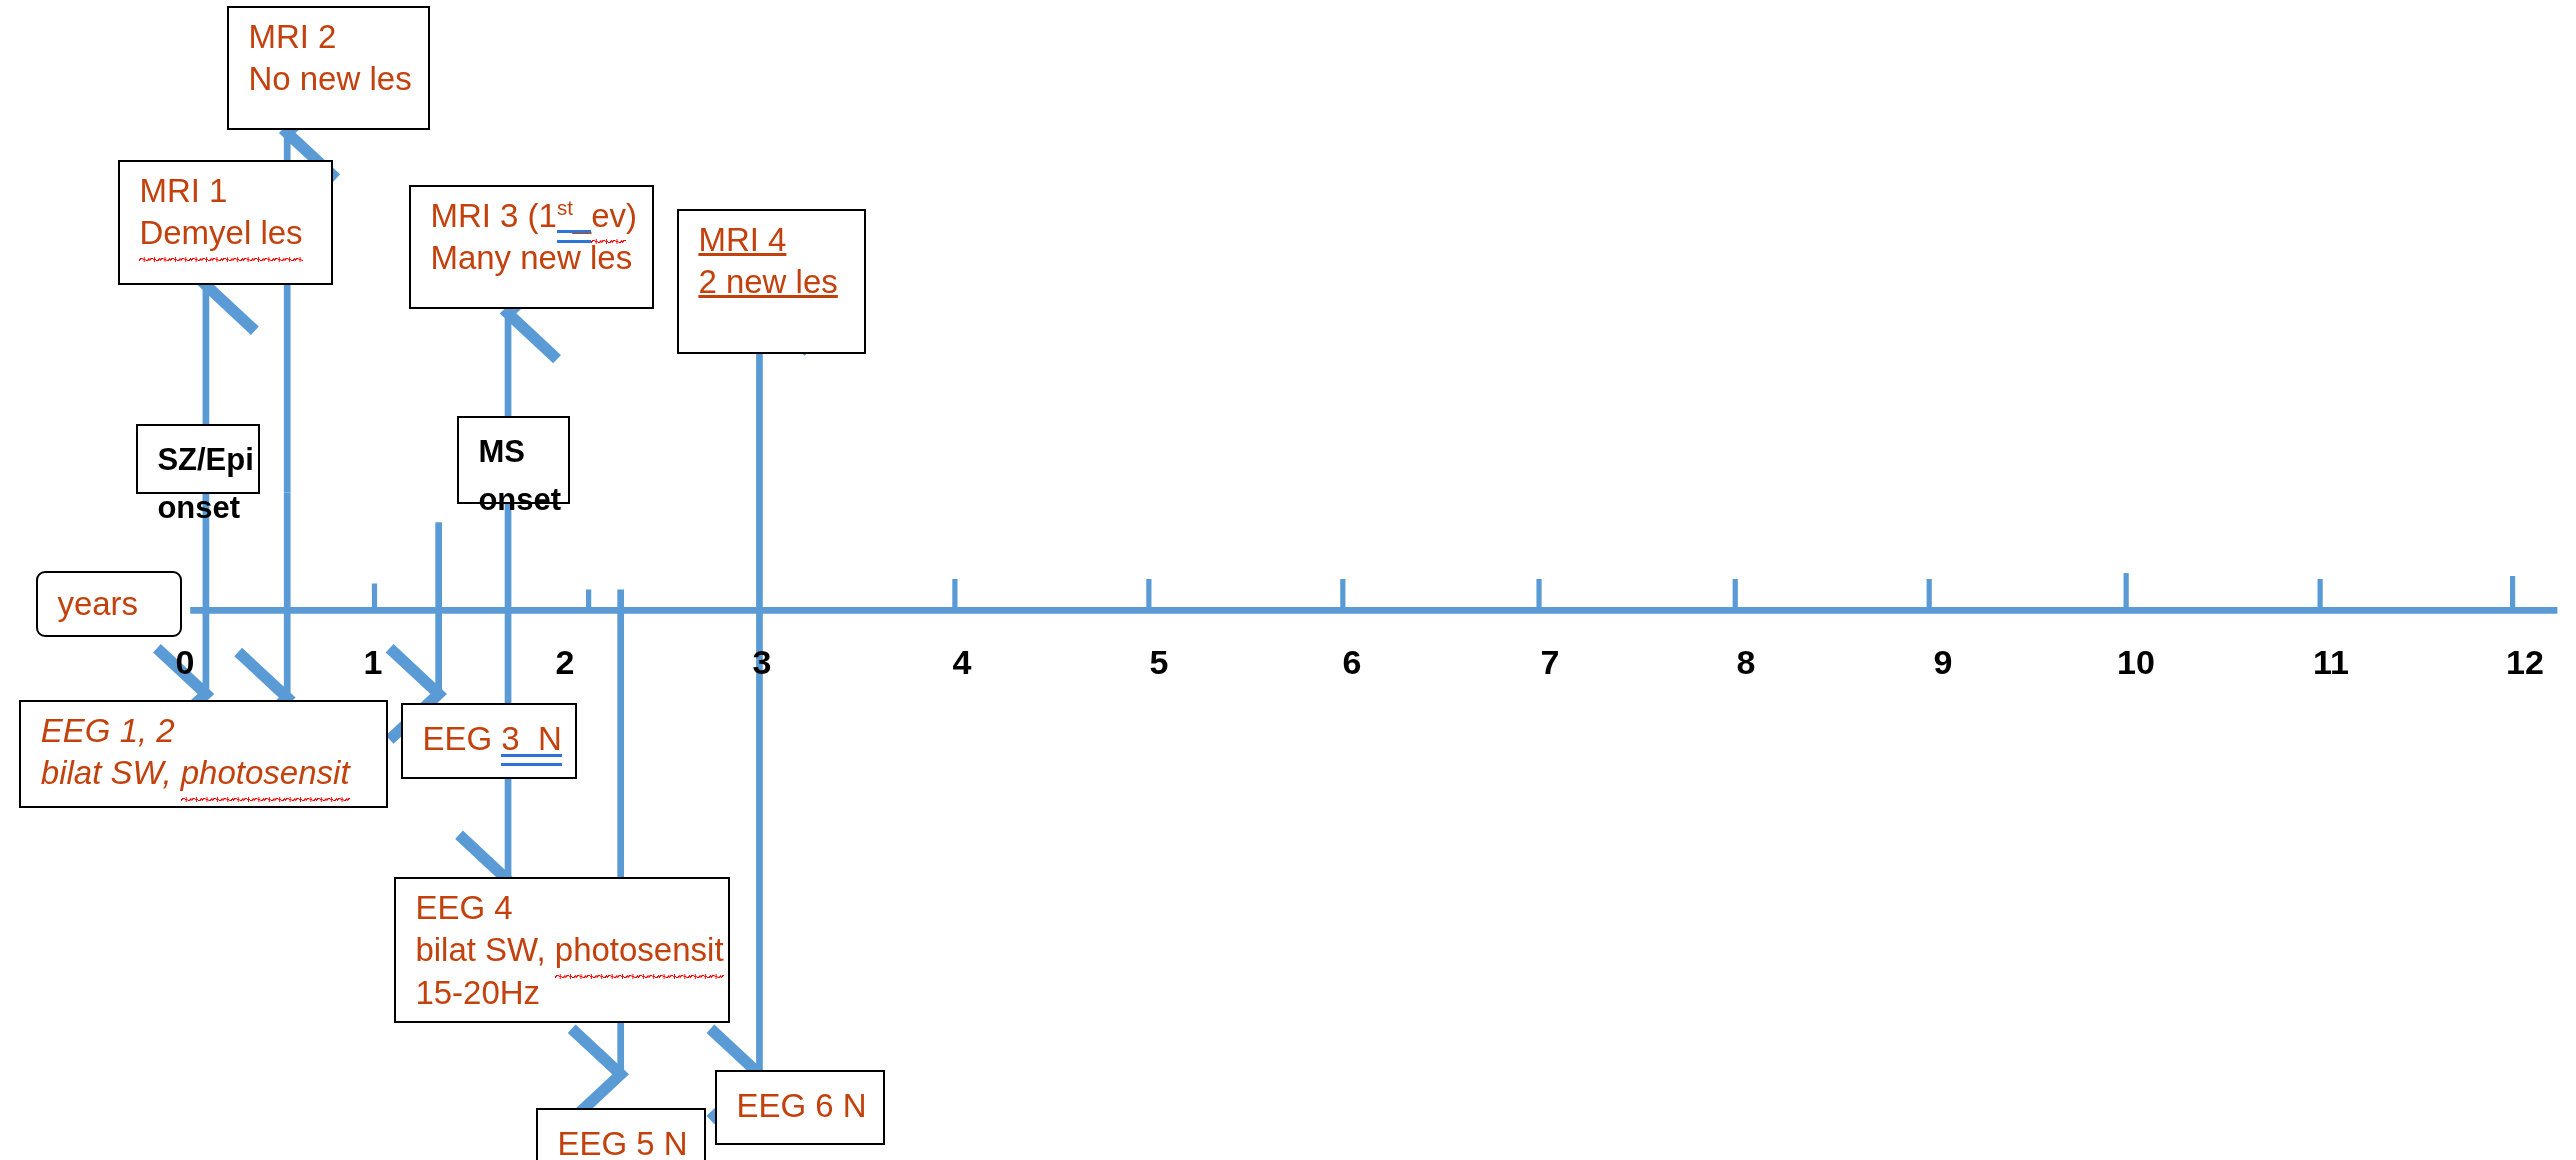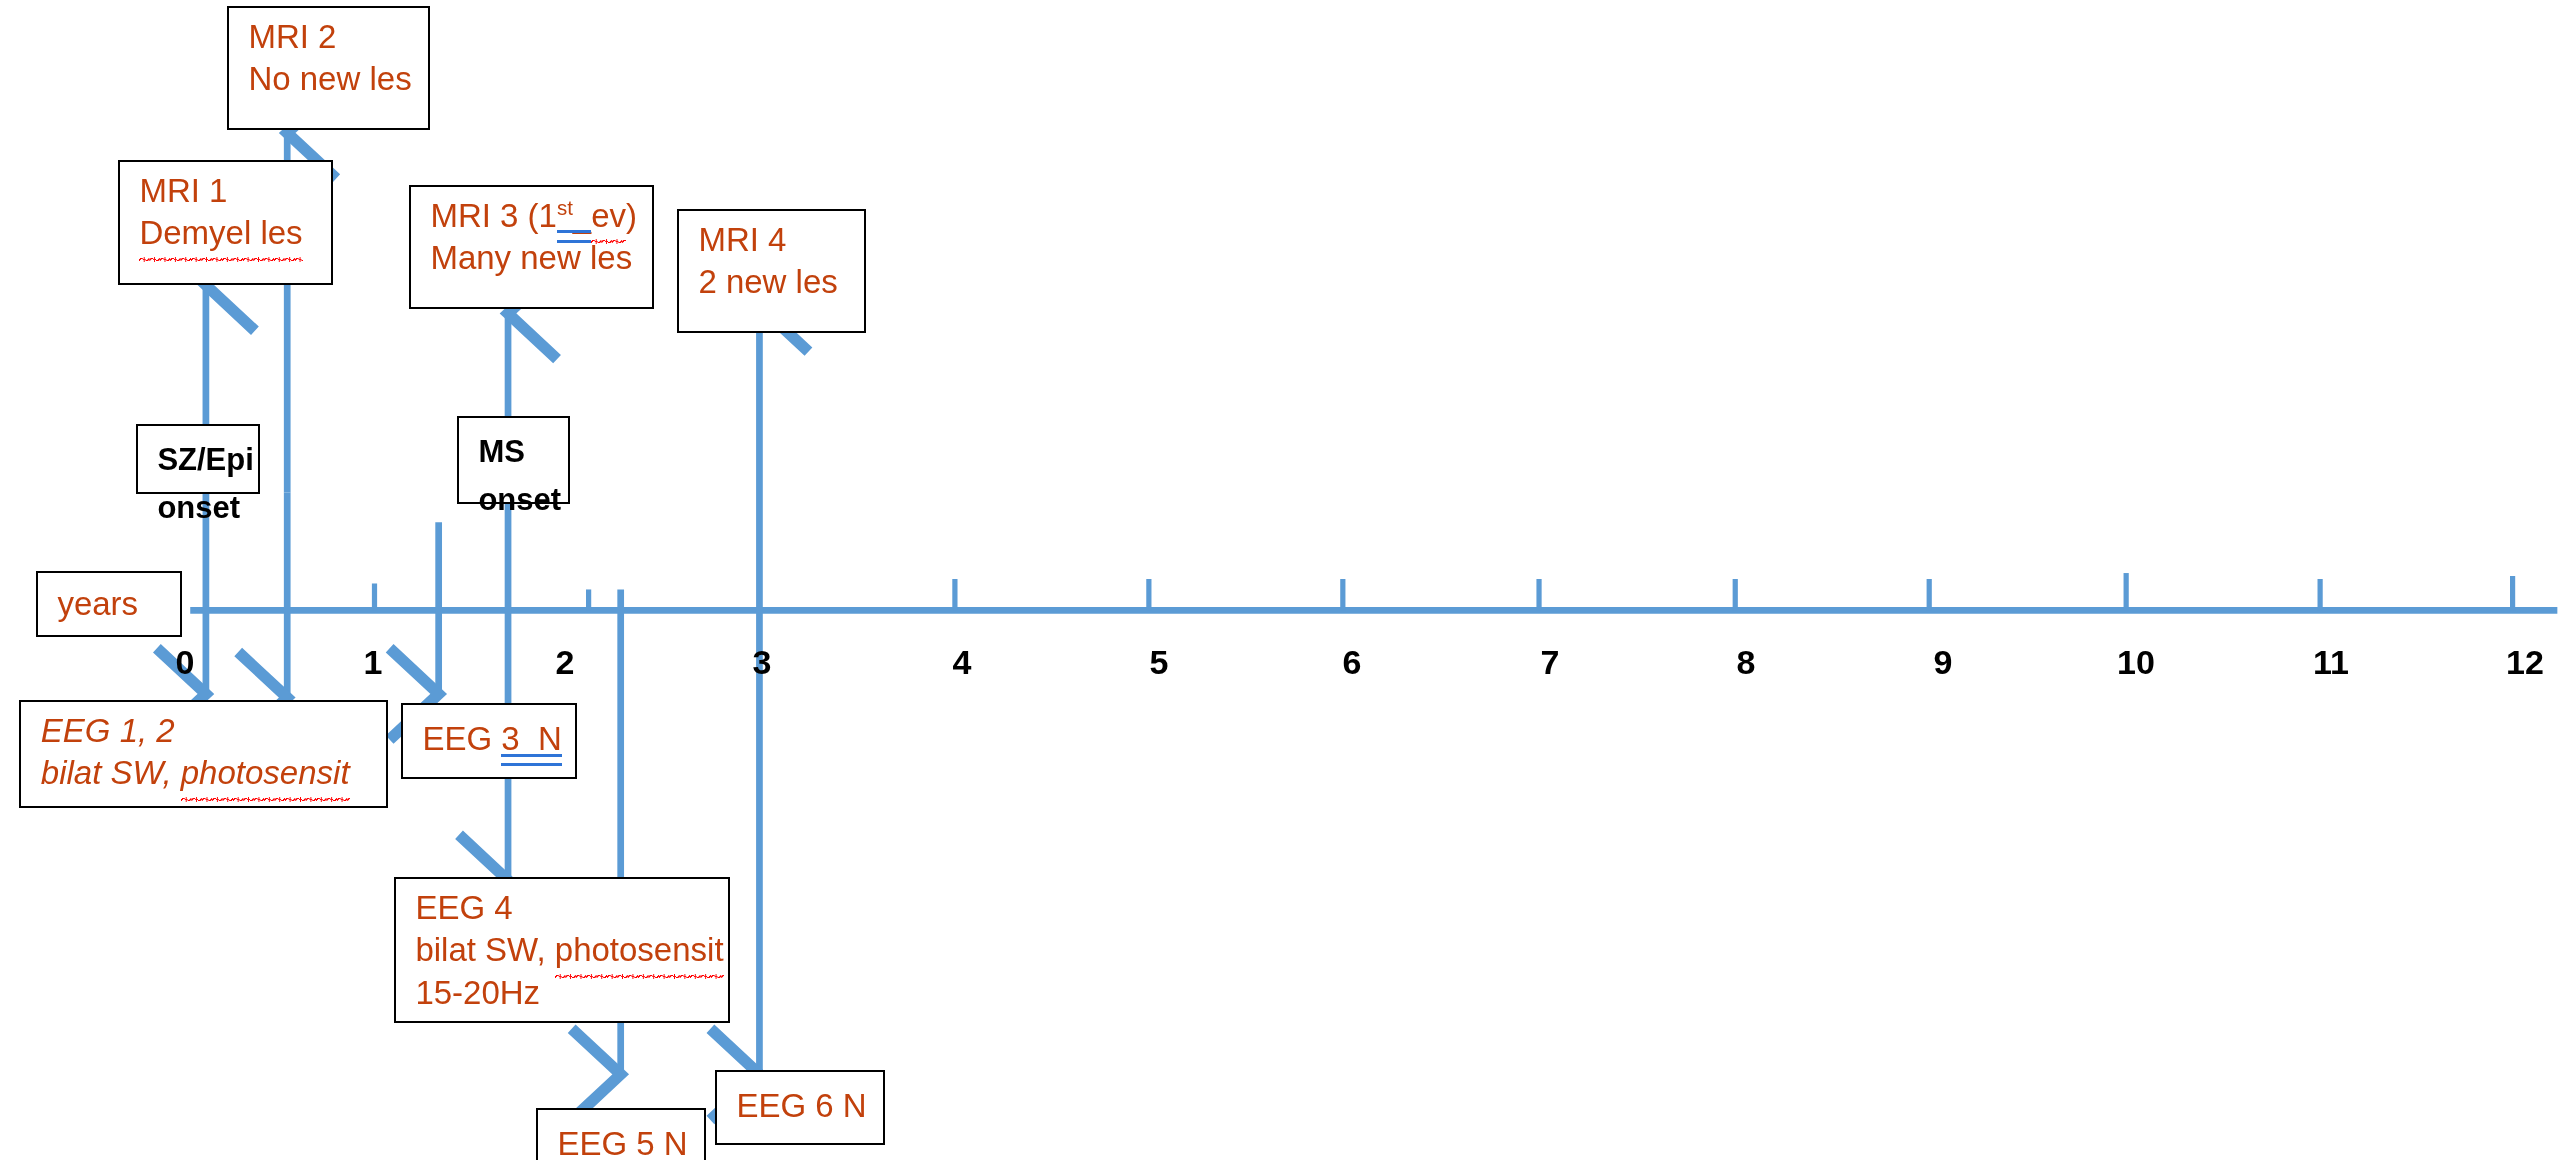--- a/index.html
+++ b/index.html
@@ -150,40 +150,40 @@
   <div class="axislabel" style="left:962px; top:643px;">4</div>
   <div class="axislabel" style="left:1159px; top:643px;">5</div>
   <div class="axislabel" style="left:1352px; top:643px;">6</div>
   <div class="axislabel" style="left:1550px; top:643px;">7</div>
   <div class="axislabel" style="left:1746px; top:643px;">8</div>
   <div class="axislabel" style="left:1943px; top:643px;">9</div>
   <div class="axislabel" style="left:2136px; top:643px;">10</div>
   <div class="axislabel" style="left:2331px; top:643px;">11</div>
   <div class="axislabel" style="left:2525px; top:643px;">12</div>
 
-  <div class="box yearsbox" style="left:36px; top:571px; width:146px; height:66px;">
+  <div class="box yearsbox" style="left:36px; top:571px; width:146px; height:66px;border-radius:9px;">
     <span class="ln">years</span>
   </div>
 
   <div class="box" style="left:227px; top:6px; width:203px; height:124px;">
     <span class="ln">MRI 2</span>
     <span class="ln">No new les</span>
   </div>
 
   <div class="box" style="left:118px; top:160px; width:215px; height:125px;">
     <span class="ln">MRI 1</span>
     <span class="ln"><span class="sq">Demyel les</span></span>
   </div>
 
   <div class="box" style="left:409px; top:185px; width:245px; height:124px;">
     <span class="ln"><span>MRI 3 (1</span><span class="gr"><span class="sup">st</span><span>_</span></span><span class="sq">ev</span><span>)</span></span>
     <span class="ln">Many new les</span>
   </div>
 
-  <div class="box" style="left:677px; top:209px; width:189px; height:124px;">
+  <div class="box" style="left:677px; top:209px; width:189px; height:145px;text-decoration:underline;">
     <span class="ln">MRI 4</span>
     <span class="ln">2 new les</span>
   </div>
 
   <div class="box onset" style="left:136px; top:424px; width:124px; height:70px; padding-top:10.4px;">
     <span class="ln">SZ/Epi</span>
     <span class="ln">onset</span>
   </div>
 
   <div class="box onset" style="left:457px; top:416px; width:113px; height:88px; padding-top:10.4px;">

